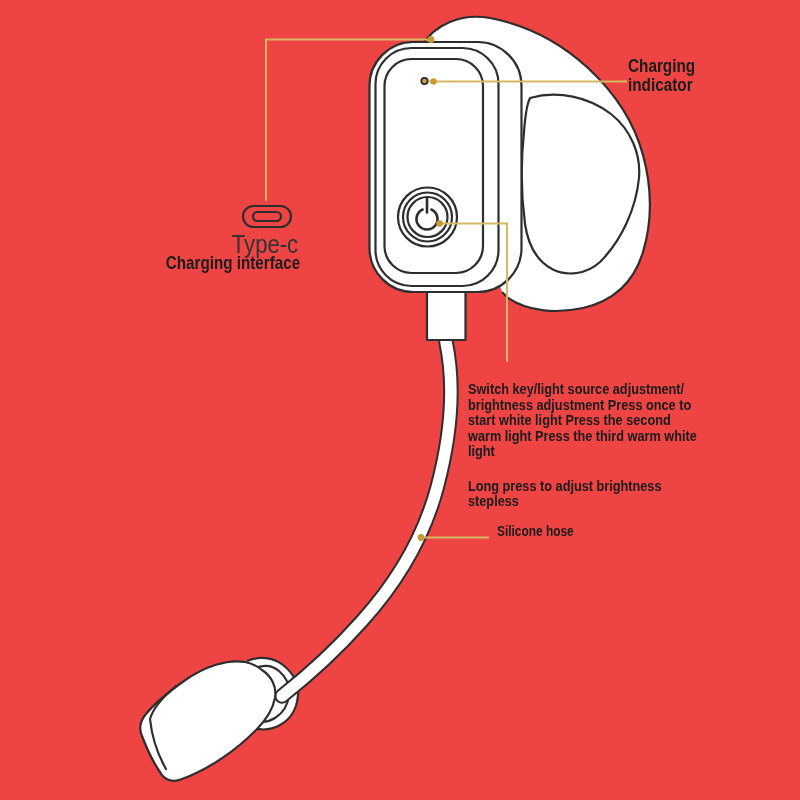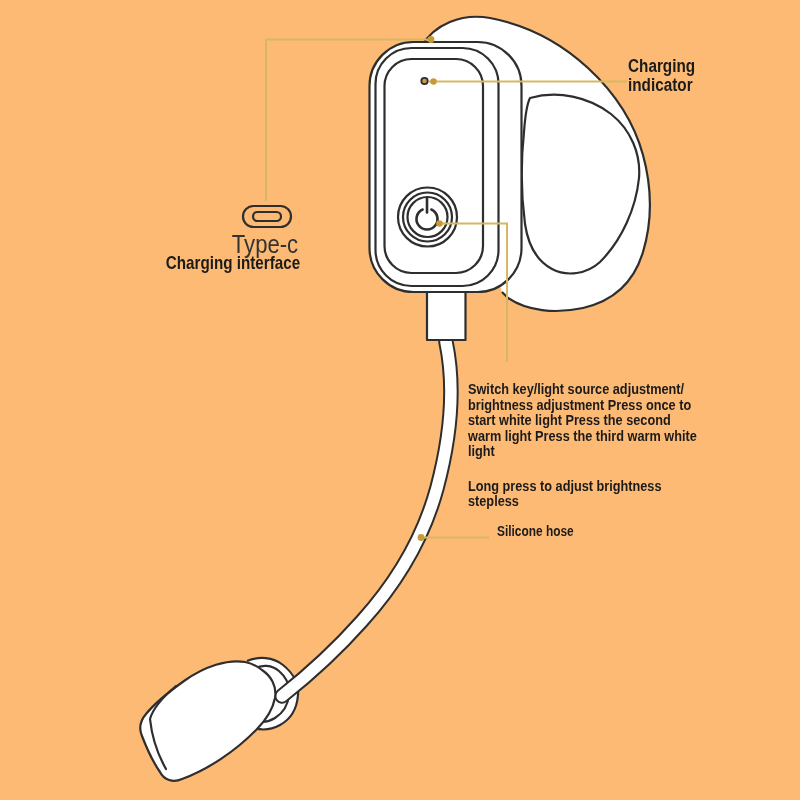--- a/index.html
+++ b/index.html
@@ -1,18 +1,18 @@
 <!DOCTYPE html>
 <html style="--leader: #d8b763; --dot: #c79a35; --ink: #2e2e2e; --text: #1b1b1b;"><head>
 <meta charset="utf-8">
 <title>Diagram</title>
 <style>
   html,body{margin:0;padding:0;background:#ffffff;}
   #canvas{
-    position:relative;width:800px;height:800px;background:#fdba74;overflow:hidden;
+    position:relative;width:800px;height:800px;background:#ef4444;overflow:hidden;
     font-family:"Liberation Sans", sans-serif;color:var(--text);
   }
   #art{position:absolute;left:0;top:0;}
   .ink{stroke:var(--ink);fill:none;stroke-width:2.2;stroke-linecap:round;stroke-linejoin:round;}
   .ink-fill{stroke:var(--ink);fill:#ffffff;stroke-width:2.2;stroke-linejoin:round;}
   .leader{stroke:var(--leader);fill:none;stroke-width:2;}
   .gold-dot{fill:var(--dot);stroke:none;}
   .label{position:absolute;font-weight:700;color:var(--text);white-space:pre-line;}
   .cond-l{transform:scaleX(.82);transform-origin:left top;}
   .charging-indicator-label{left:628px;top:57px;font-size:18px;line-height:19px;transform:scaleX(.85);transform-origin:left top;}

